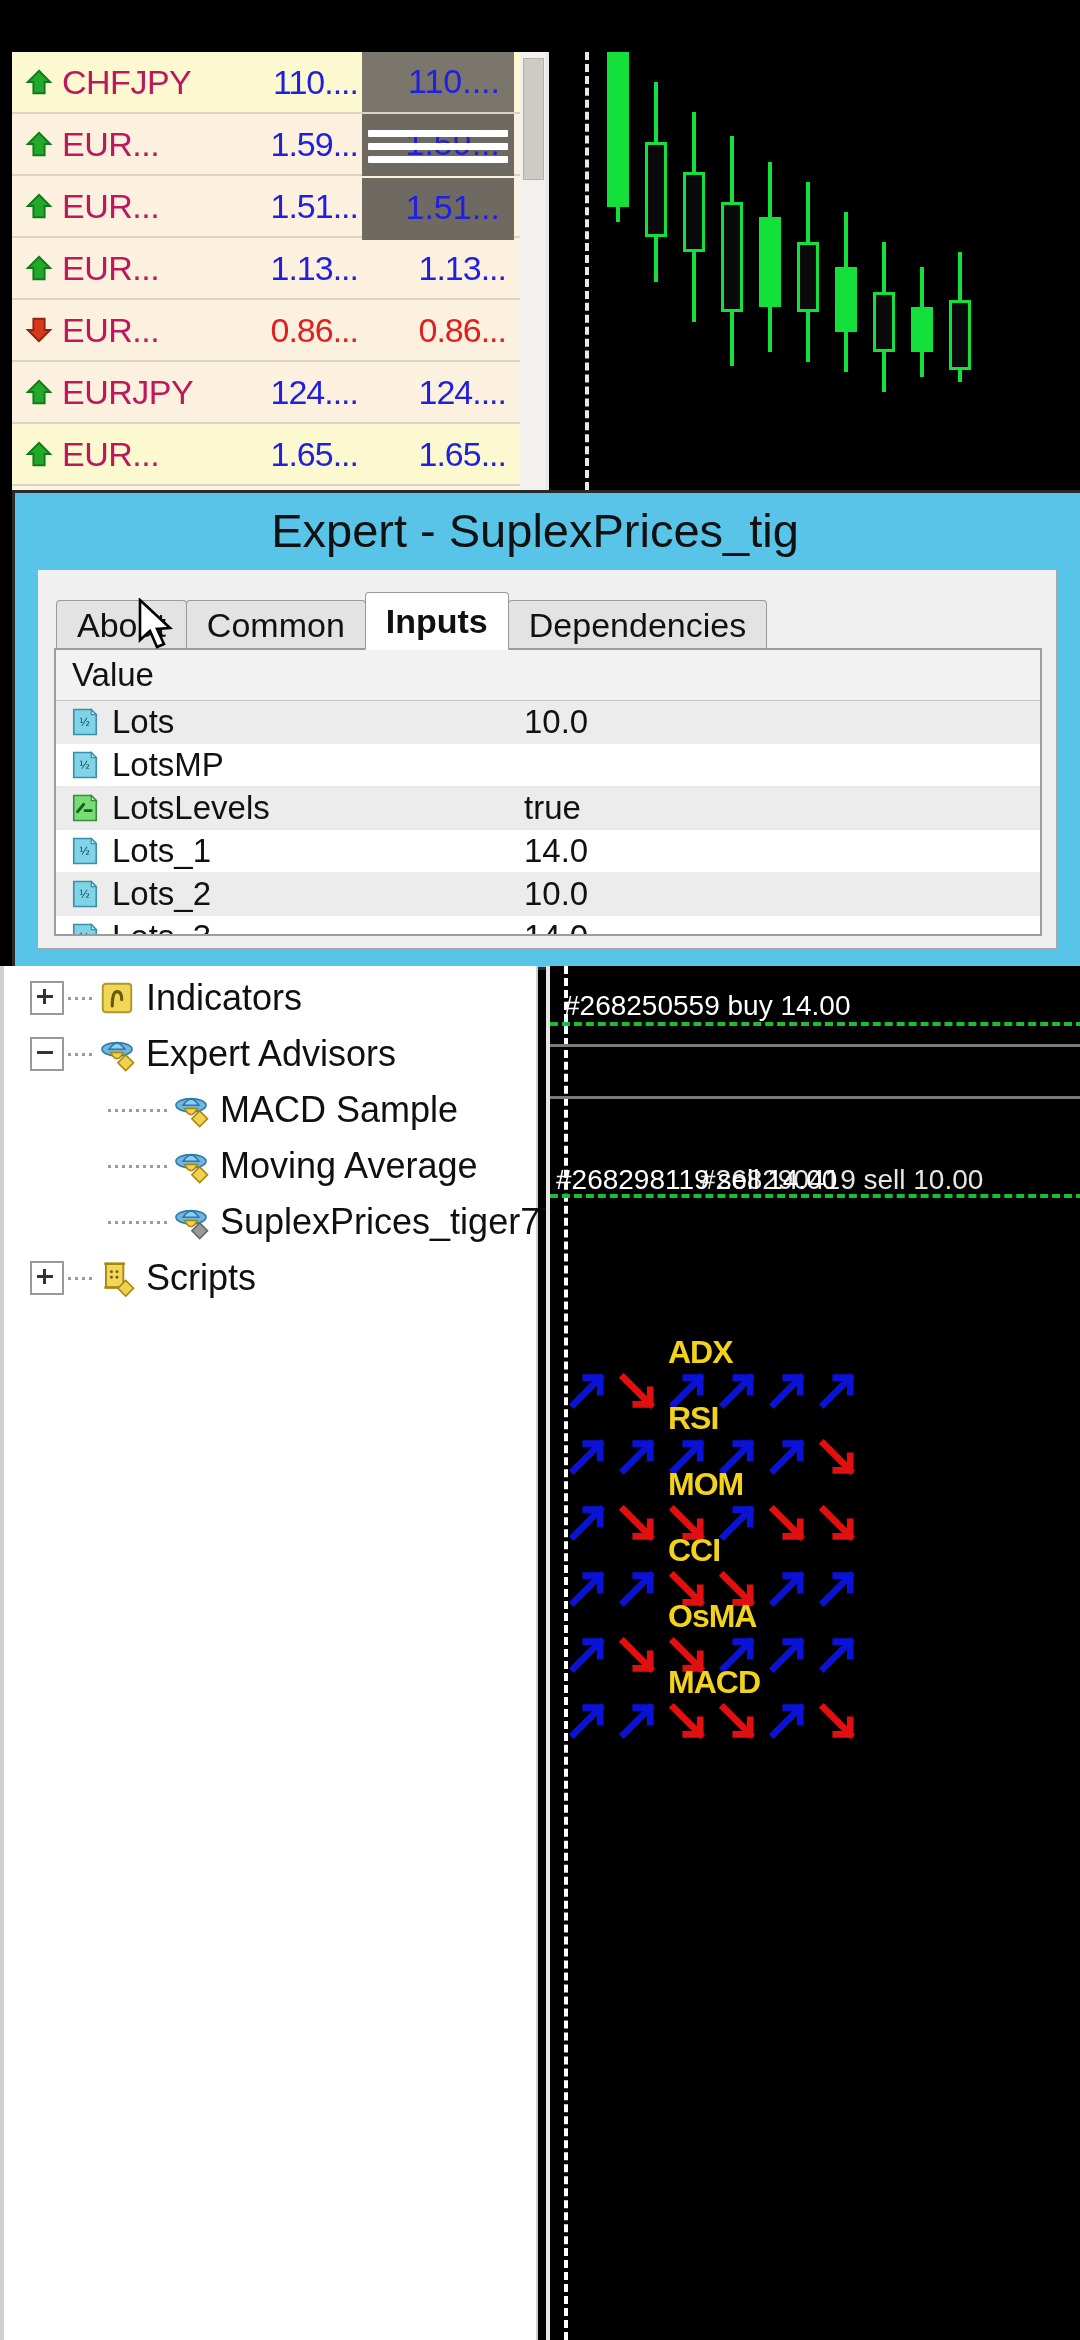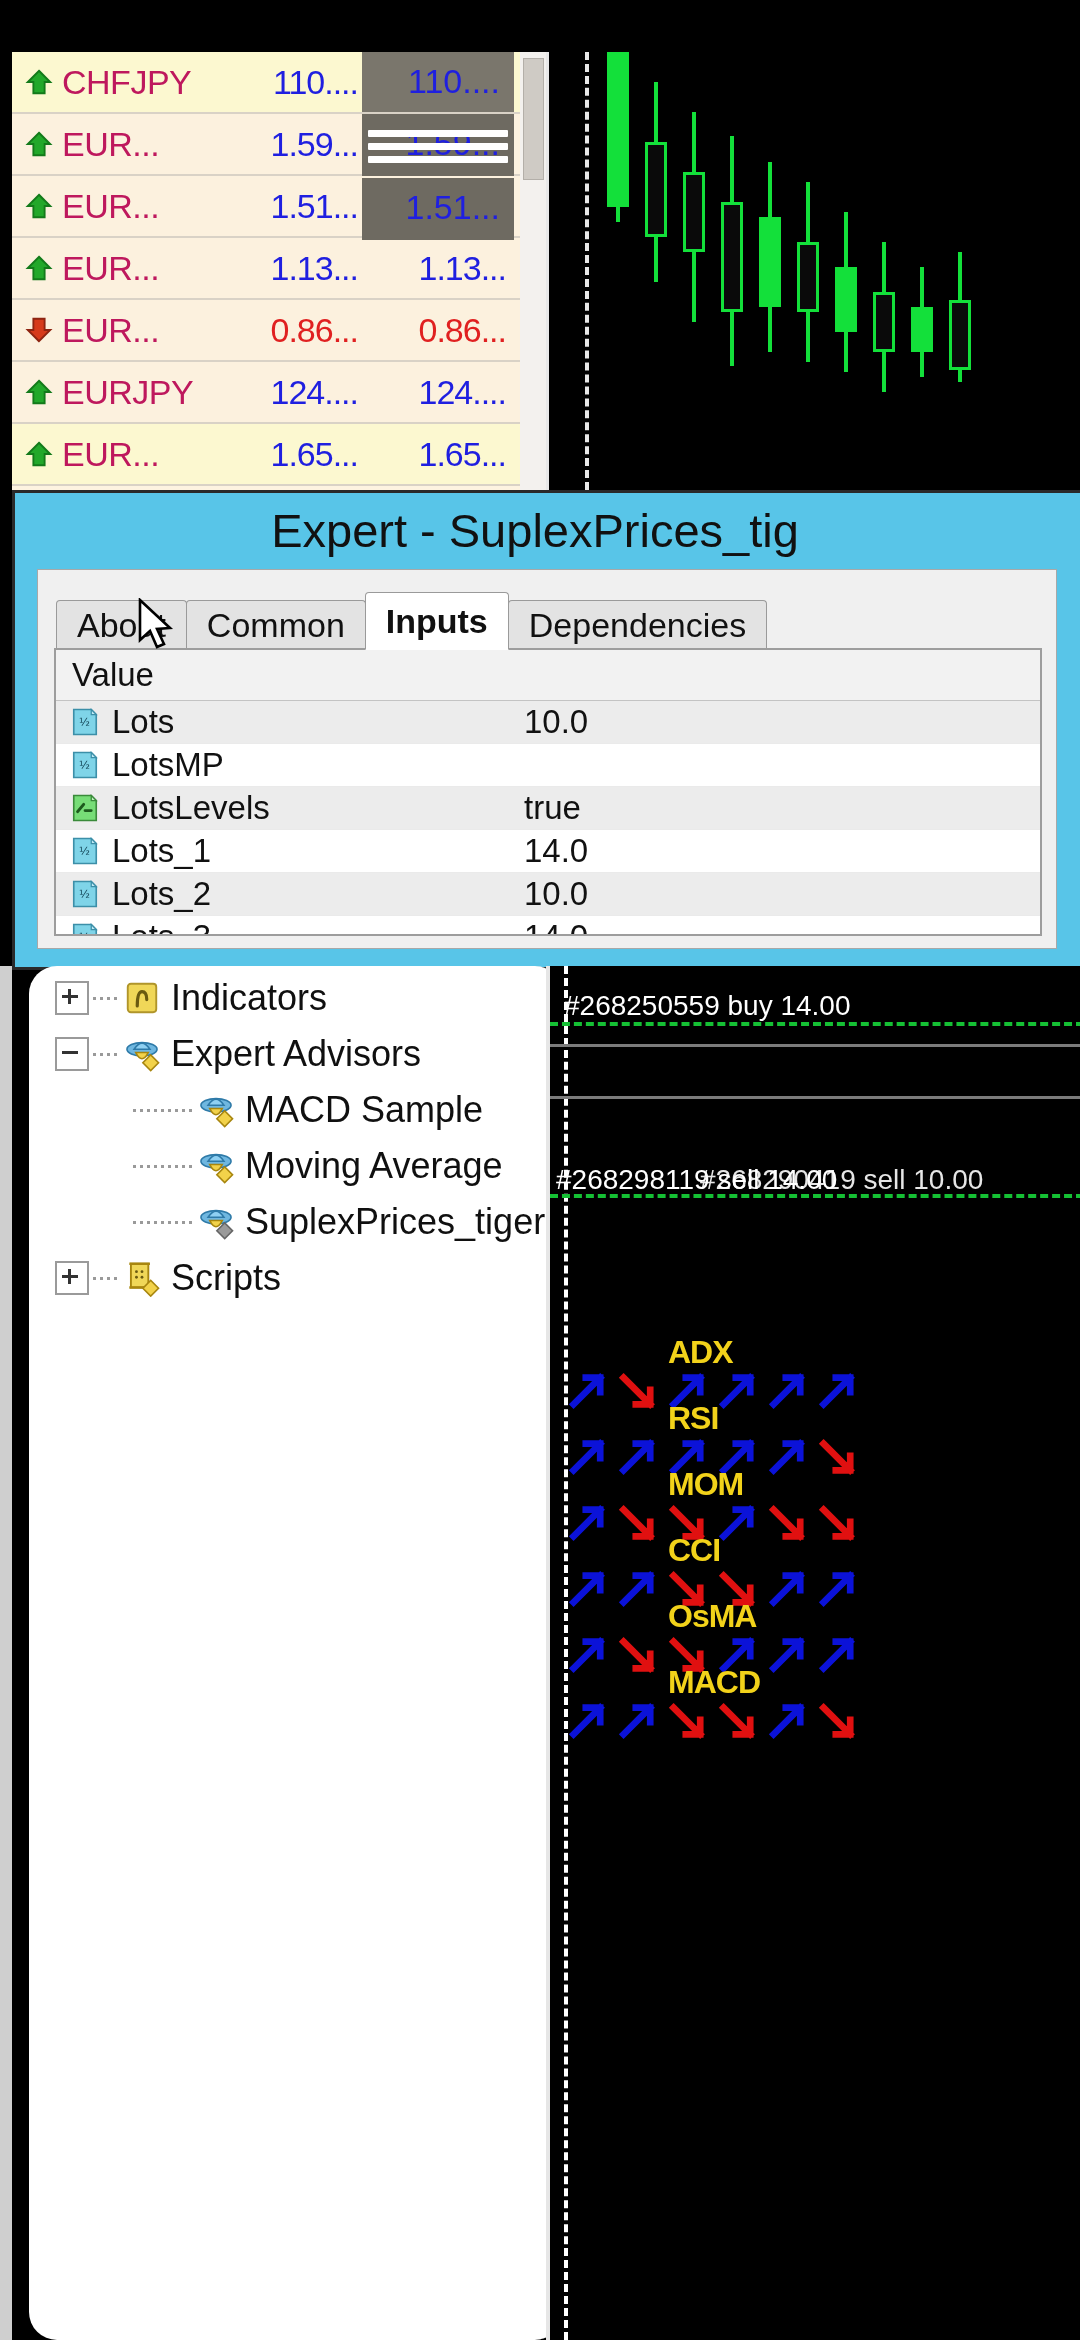--- a/index.html
+++ b/index.html
@@ -76,22 +76,22 @@
   .ghead .c1{width:452px;padding-left:16px;font-size:33px;color:#111;box-sizing:border-box;}
   .ghead .c2{flex:1;padding-left:16px;font-size:33px;color:#111;box-sizing:border-box;}
   .grow{display:flex;height:42px;align-items:center;background:#fff;border-bottom:1px solid #eaeaea;}
   .grow.alt{background:#ececec;}
   .grow .c1{width:452px;display:flex;align-items:center;padding-left:14px;box-sizing:border-box;}
   .grow .c1 .nm{font-size:33px;color:#111;margin-left:12px;}
   .grow .c2{flex:1;padding-left:16px;font-size:33px;color:#111;box-sizing:border-box;}
   .vicon{width:30px;height:30px;flex:none;position:relative;}
 
   
-  #navigator{left:29px;top:966px;width:534px;height:1374px;background:#fff;
-     border-right:2px solid #cfcfcf;box-sizing:border-box;border-radius:28px;}
+  #navigator{left:4px;top:966px;width:534px;height:1374px;background:#fff;
+     border-right:2px solid #cfcfcf;box-sizing:border-box;}
   #nav-edge{left:0;top:966px;width:12px;height:1374px;background:#cfcfcf;}
   .tline{display:flex;align-items:center;height:56px;font-size:36px;color:#101010;white-space:nowrap;}
   .tbox{width:30px;height:30px;border:2px solid #9a9a9a;background:#fff;position:relative;flex:none;
      margin-right:4px;}
   .tbox:before{content:"";position:absolute;left:5px;top:12px;width:16px;height:3px;background:#333;}
   .tbox.plus:after{content:"";position:absolute;left:11px;top:6px;width:3px;height:15px;background:#333;}
   .dots{width:26px;height:3px;flex:none;margin-right:4px;
      background:repeating-linear-gradient(to right,#9a9a9a 0 3px,transparent 3px 7px);}
   .dots.long{width:60px;}
   .nicon{width:38px;height:38px;flex:none;margin-right:10px;}

